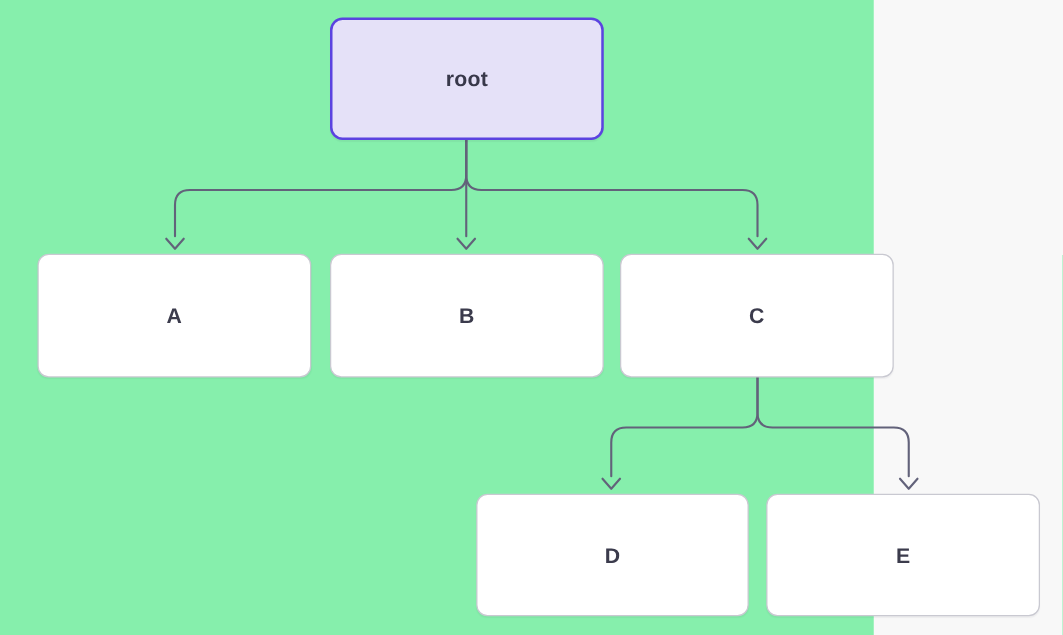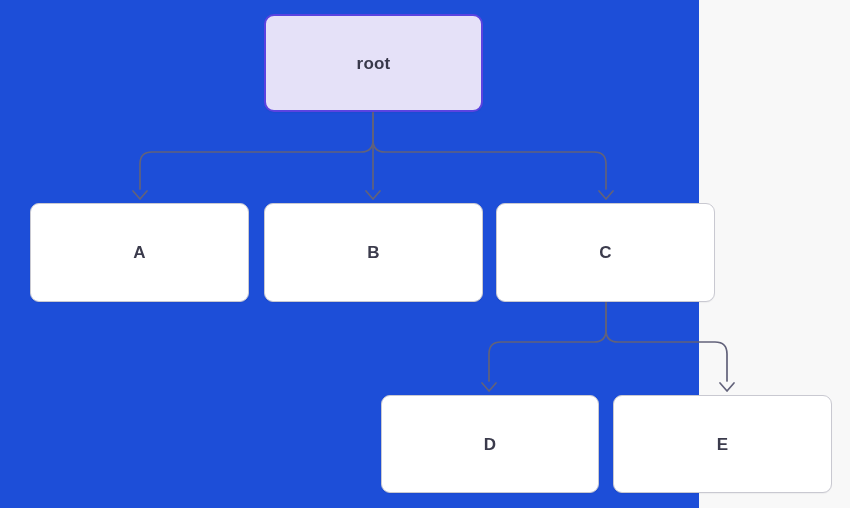--- a/index.html
+++ b/index.html
@@ -10,21 +10,21 @@
     width: 850px;
     height: 508px;
     background: #f8f8f8;
     font-family: "Liberation Sans", sans-serif;
     overflow: hidden;
   }
   #diagram-canvas {
     position: relative;
     width: 699px;
     height: 508px;
-    background: #1d4ed8;
+    background: #86efac;
   }
   #edge-layer {
     position: absolute;
     left: 0;
     top: 0;
     width: 850px;
     height: 508px;
     pointer-events: none;
   }
   .node {

